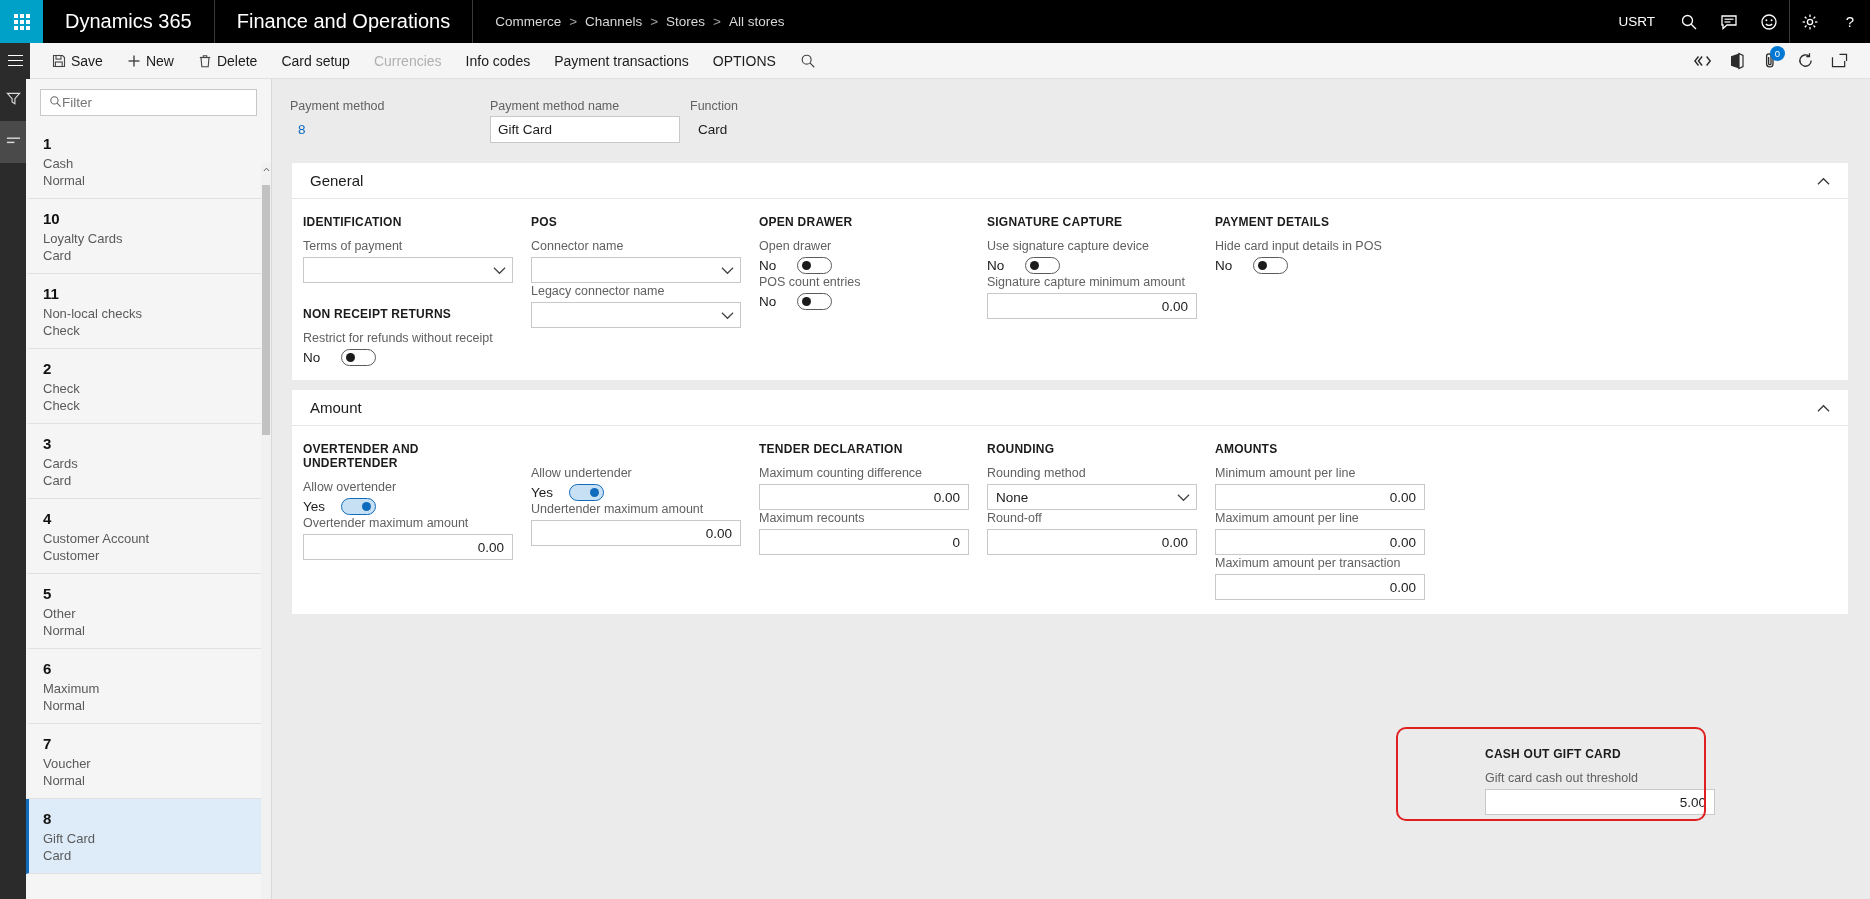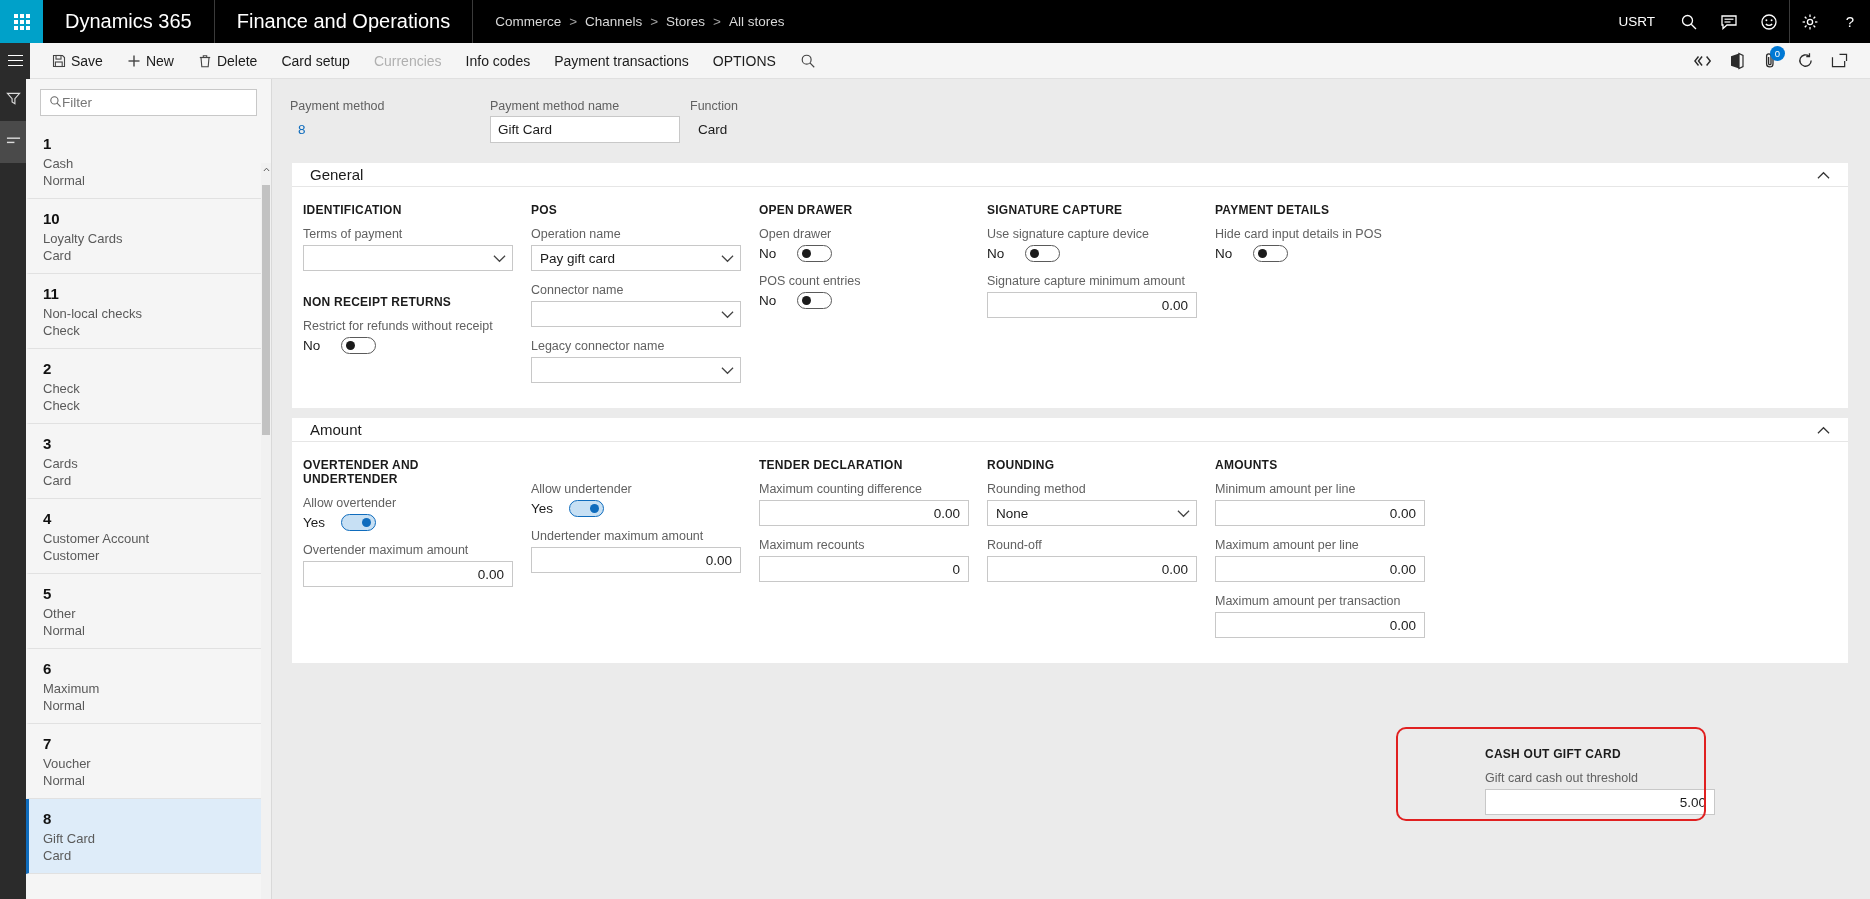--- a/index.html
+++ b/index.html
@@ -141,34 +141,34 @@
   .fh-input.boxed { background: #ffffff; border: 1px solid #c8c8c8; }
   .fh-input.linkval { color: #0f6cbd; }
 
   
   .card {
     background: #ffffff; margin: 0 22px 0 20px;
   }
   .card.general { margin-top: 20px; }
   .card.amount { margin-top: 10px; }
   .card-head {
-    height: 24px; display: flex; align-items: center; padding: 0 18px;
+    height: 36px; display: flex; align-items: center; padding: 0 18px;
     border-bottom: 1px solid #e6e6e6; cursor: pointer;
   }
   .card-title { font-size: 15px; color: #1b1b1b; }
   .card-chev { margin-left: auto; color: #333; }
   .card-body { display: flex; padding: 16px 18px 14px 11px; }
 
   .col { padding-right: 18px; }
   .grouphead {
     font-size: 12px; font-weight: bold; color: #1b1b1b; letter-spacing: 0.25px;
     margin-bottom: 9px; text-transform: uppercase;
   }
   .grouphead.spaced { margin-top: 24px; }
-  .field { margin-bottom: 11px; }
+  .field { }
   .flabel { font-size: 12.5px; color: #616161; margin-bottom: 3px; line-height: 16px; }
   .fcombo {
     height: 26px; border: 1px solid #c8c8c8; background: #fff;
     display: flex; align-items: center; padding: 0 6px 0 8px;
     font-size: 13.5px; color: #1b1b1b;
   }
   .fcombo .chev { margin-left: auto; color: #444; }
   .ftext {
     height: 26px; border: 1px solid #c8c8c8; background: #fff;
     display: flex; align-items: center; justify-content: flex-end; padding: 0 8px;
@@ -527,31 +527,20 @@
             <span class="switch">
                 <span class="knob"></span>
               </span>
           </div>
         </div>
       </div>
 
       <div class="col c-pos">
         <div class="grouphead">POS</div>
         <div class="field">
-          <div class="flabel">Operation name</div>
-          <div class="fcombo">
-            <span>Pay gift card</span>
-            <span class="chev">
-              <svg width="13" height="9" viewBox="0 0 14 9">
-                  <path d="M1 1.5 7 7.5l6-6" fill="none" stroke="#444" stroke-width="1.3"></path>
-                </svg>
-            </span>
-          </div>
-        </div>
-        <div class="field">
           <div class="flabel">Connector name</div>
           <div class="fcombo">
             <span></span>
             <span class="chev">
               <svg width="13" height="9" viewBox="0 0 14 9">
                   <path d="M1 1.5 7 7.5l6-6" fill="none" stroke="#444" stroke-width="1.3"></path>
                 </svg>
             </span>
           </div>
         </div>

